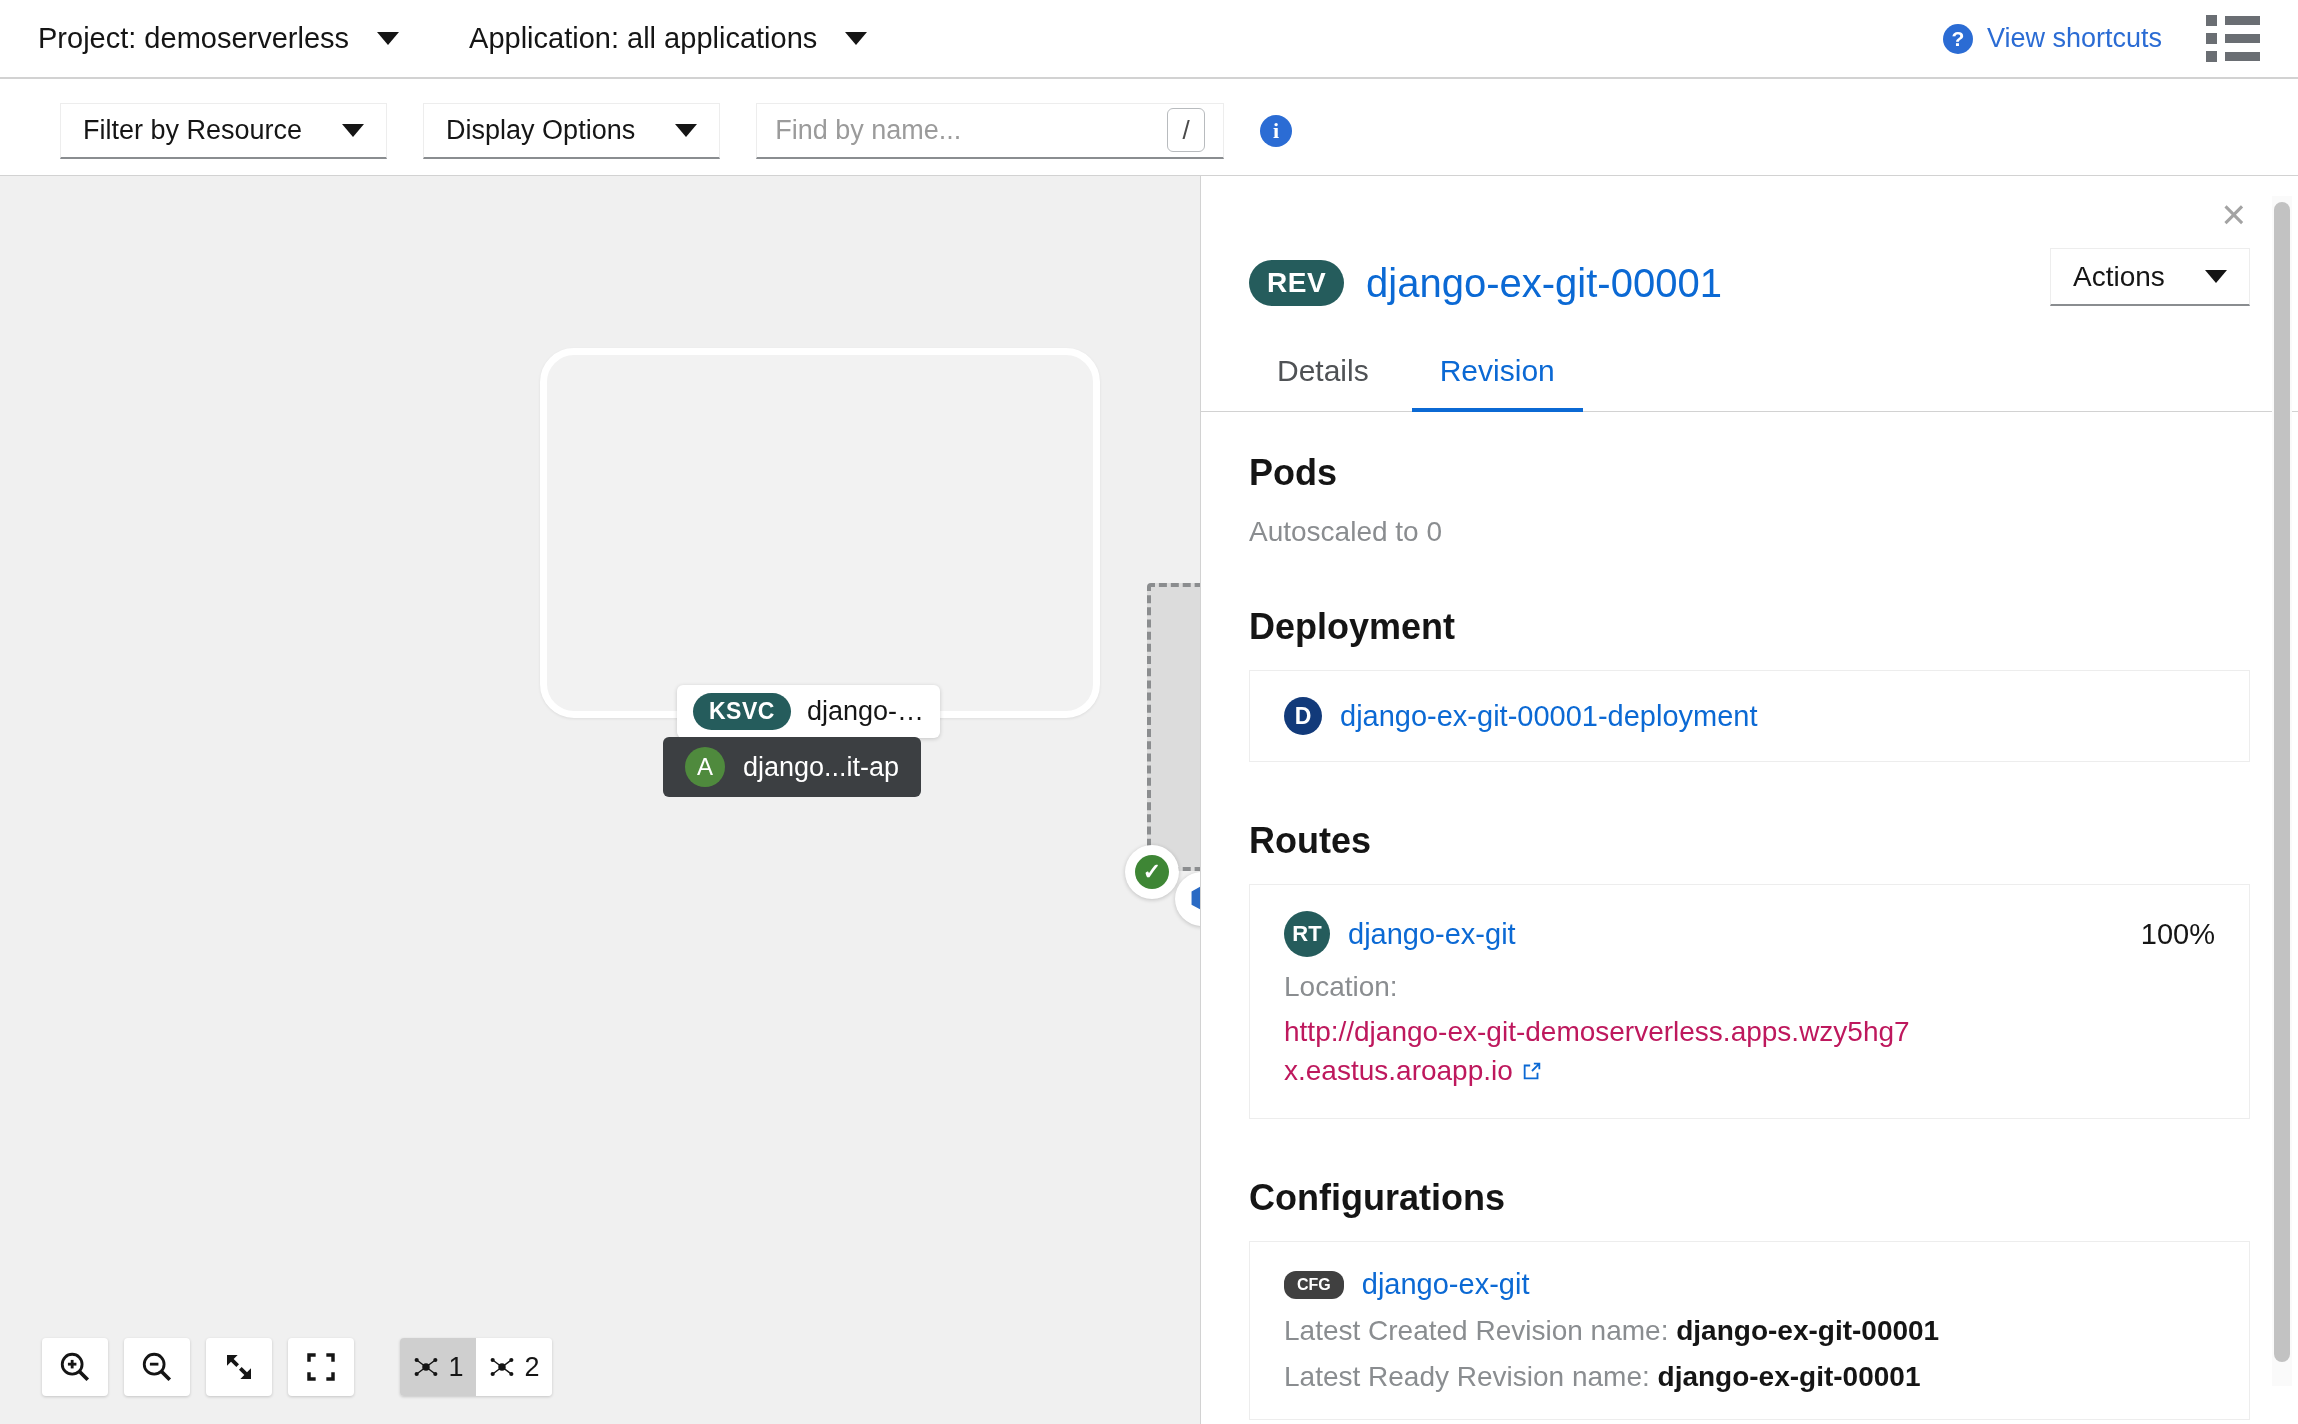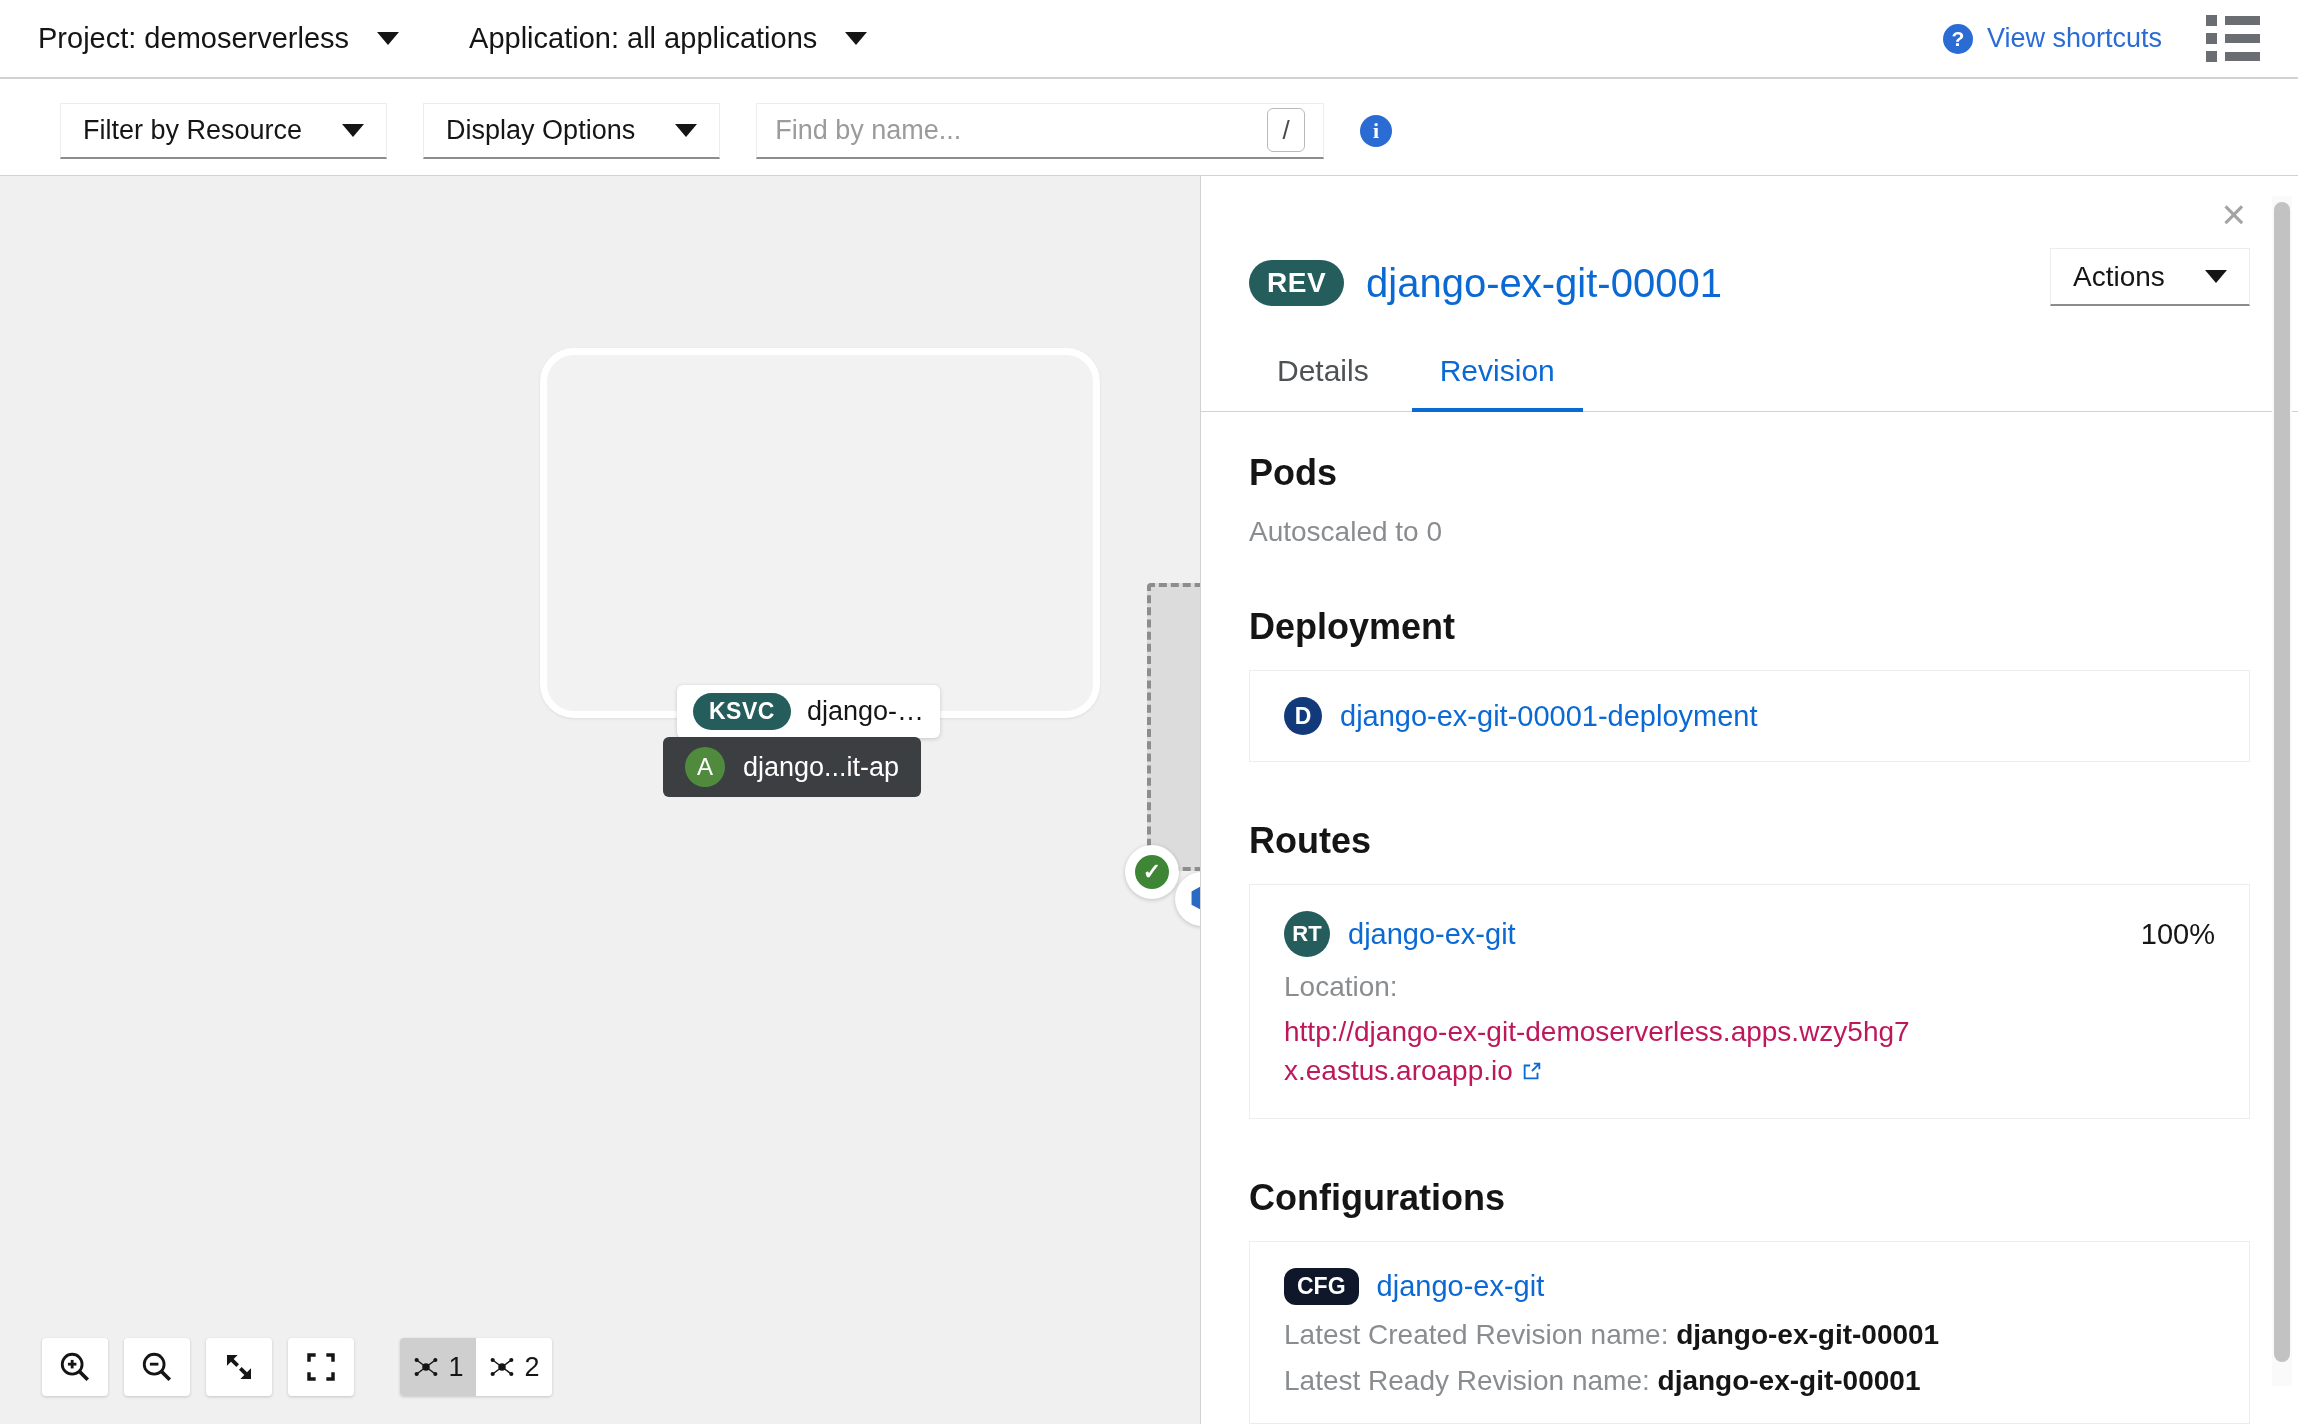--- a/index.html
+++ b/index.html
@@ -46,21 +46,21 @@
     display: flex; align-items: center; padding: 0 60px; gap: 36px;
   }
   .tb-box {
     height: 56px; background: #fff; border: 1px solid #ededed;
     border-bottom: 2px solid #8a8d90;
     display: flex; align-items: center; padding: 0 22px; gap: 40px;
     font-size: 27px; color: #151515; cursor: pointer;
   }
   .tb-box .caret { border-top-color: #151515; }
   .find-box {
-    width: 568px; height: 56px; background: #fff; border: 1px solid #ededed;
+    width: 468px; height: 56px; background: #fff; border: 1px solid #ededed;
     border-bottom: 2px solid #8a8d90;
     display: flex; align-items: center; padding: 0 18px; cursor: text;
   }
   .find-box .ph { font-size: 27px; color: #9b9b9b; flex: 1; }
   .slash {
     width: 38px; height: 44px; border: 1px solid #b8bbbe; border-radius: 6px;
     display: flex; align-items: center; justify-content: center;
     font-size: 26px; color: #4a4a4a;
   }
   .info-icon {
@@ -183,22 +183,22 @@
     width: 38px; height: 38px; border-radius: 50%; background: #123a7a;
     color: #fff; font-size: 23px; font-weight: 600;
     display: flex; align-items: center; justify-content: center; flex: 0 0 auto;
   }
   .rt-badge {
     width: 46px; height: 46px; border-radius: 50%; background: #255c5c;
     color: #fff; font-size: 22px; font-weight: 600;
     display: flex; align-items: center; justify-content: center; flex: 0 0 auto;
   }
   .cfg-badge {
-    background: #0f172a; color: #fff; border-radius: 12px; padding: 5px 13px;
-    font-size: 23px; font-weight: 600; flex: 0 0 auto;
+    background: #404040; color: #fff; border-radius: 12px; padding: 5px 13px;
+    font-size: 16px; font-weight: 600; flex: 0 0 auto;
   }
   .link { color: #0b69d4; font-size: 29px; margin-left: 18px; cursor: pointer; }
   .pct { margin-left: auto; font-size: 29px; color: #151515; }
   .loc-label { font-size: 28px; color: #8a8d90; margin-top: 14px; }
   .loc-url {
     font-size: 28px; color: #be185d; margin-top: 10px; line-height: 1.38;
     max-width: 640px; word-break: break-all; cursor: pointer;
   }
   .ext-ico { display: inline-block; margin-left: 8px; vertical-align: -2px; }
   .kv { font-size: 28px; color: #8a8d90; margin-top: 14px; }

